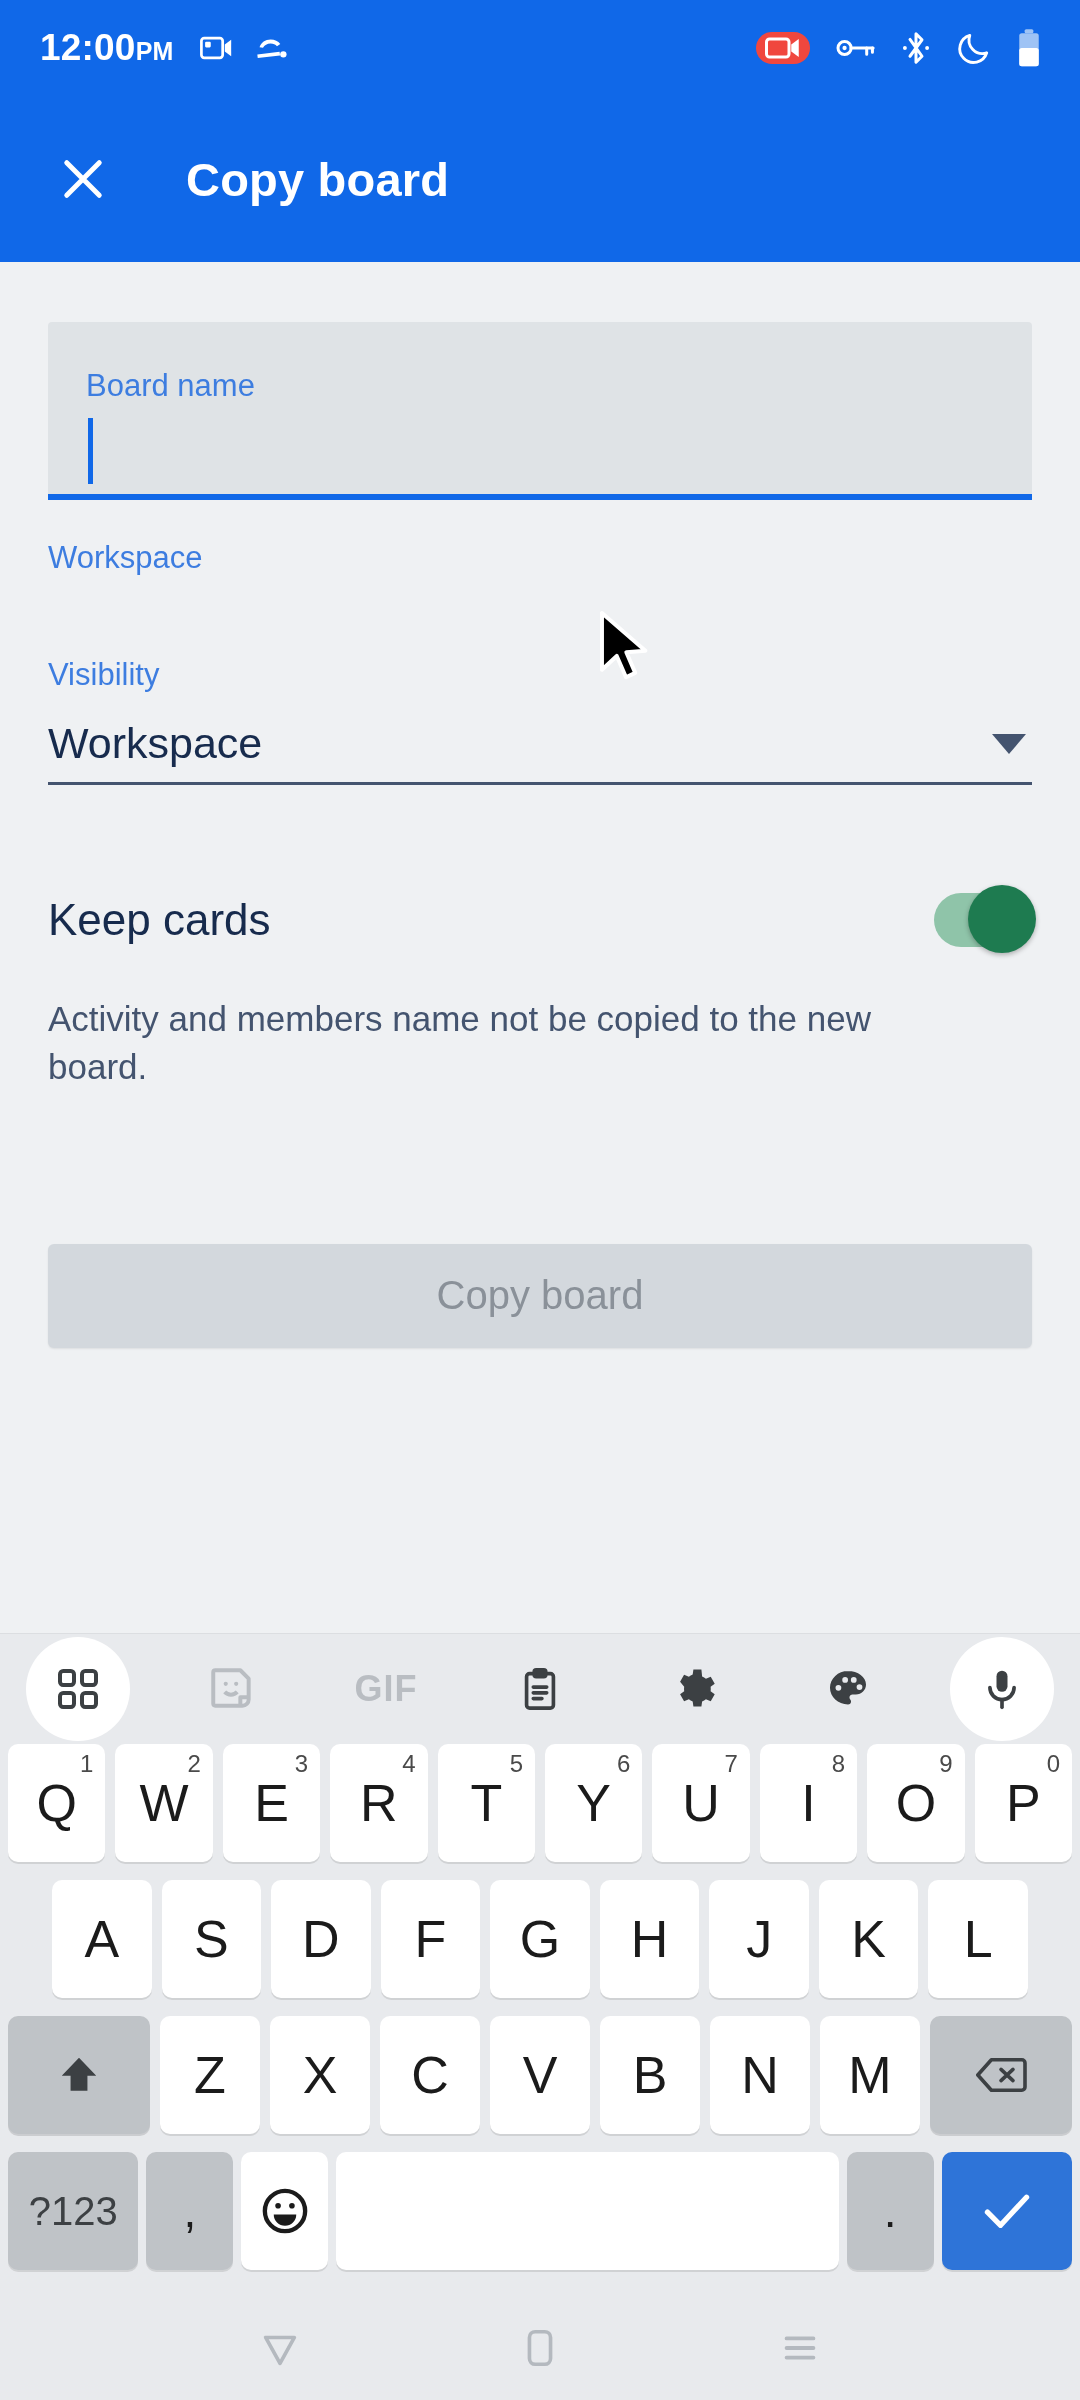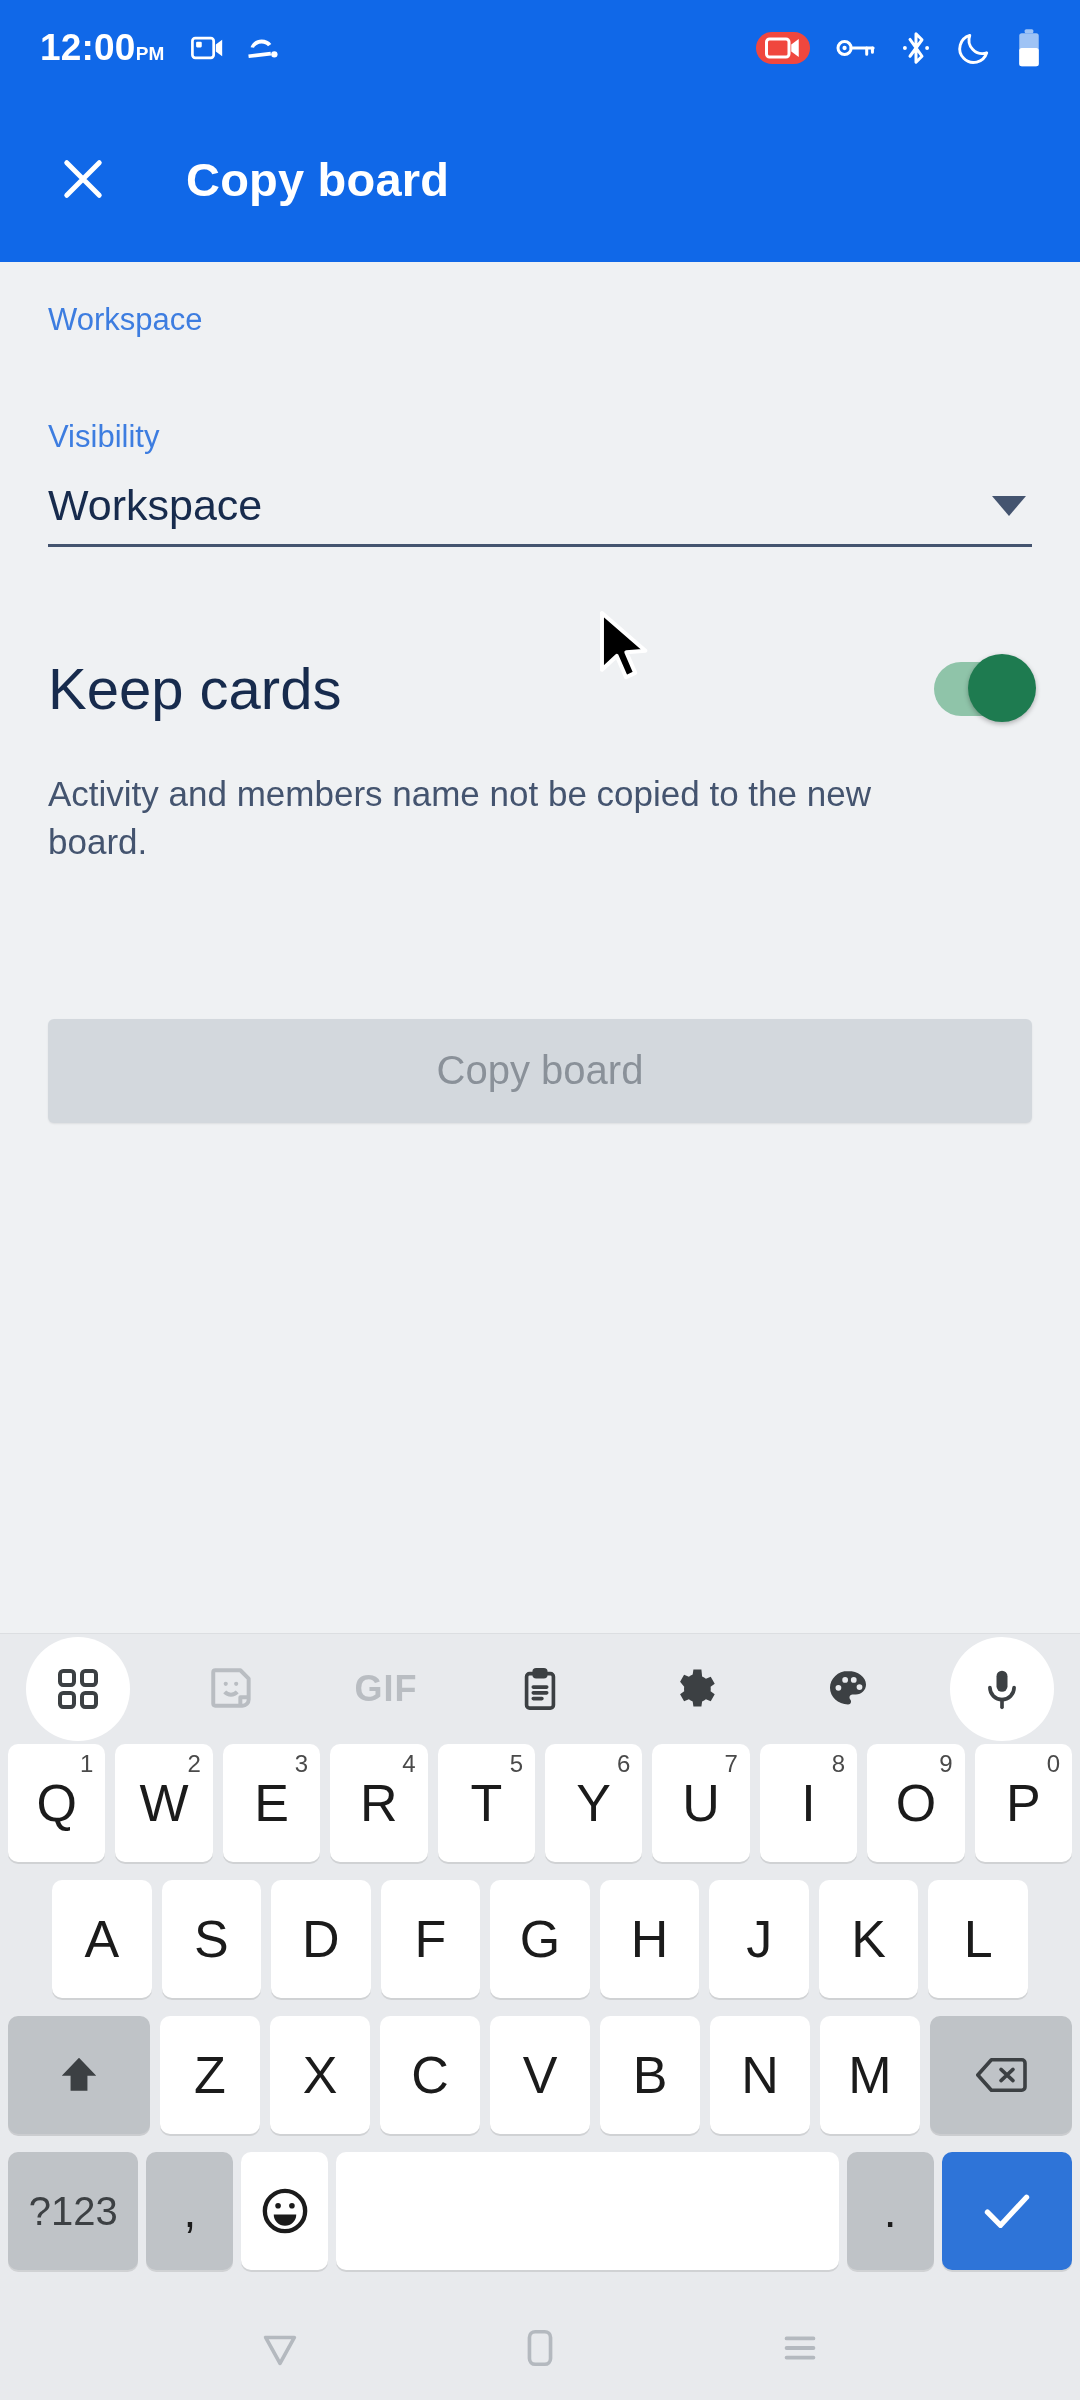--- a/index.html
+++ b/index.html
@@ -14,21 +14,21 @@
   .screen{position:absolute;inset:0;display:flex;flex-direction:column;}
 
   
   .statusbar{
     height:96px;background:#1068E8;color:#fff;
     display:flex;align-items:center;
     padding:0 40px;flex:0 0 auto;
   }
   .sb-left{display:flex;align-items:baseline;}
   .sb-clock{font-size:37px;font-weight:700;letter-spacing:.2px;}
-  .sb-ampm{font-size:19px;font-weight:700;letter-spacing:.3px;}
+  .sb-ampm{font-size:25px;font-weight:700;letter-spacing:.3px;}
   .sb-left-icons{display:flex;align-items:center;gap:20px;margin-left:26px;}
   .sb-right{margin-left:auto;display:flex;align-items:center;gap:26px;}
   .sb-ico{display:flex;align-items:center;justify-content:center;}
   .rec-badge{
     background:#F0473E;border-radius:999px;
     padding:4px 9px;display:flex;align-items:center;justify-content:center;
   }
 
   
   .appbar{
@@ -73,21 +73,21 @@
   .caret-down{
     width:0;height:0;border-left:17px solid transparent;
     border-right:17px solid transparent;border-top:20px solid #44546F;
     margin-right:6px;
   }
 
   .switch-row{
     display:flex;align-items:center;
     margin:108px 48px 0 48px;
   }
-  .switch-label{font-size:58px;color:#172B4D;flex:1;}
+  .switch-label{font-size:44px;color:#172B4D;flex:1;}
   .switch{
     width:98px;height:54px;border-radius:999px;
     background:#8FC4A9;position:relative;flex:0 0 auto;
   }
   .switch .knob{
     position:absolute;right:-4px;top:-8px;
     width:68px;height:68px;border-radius:50%;
     background:#1E7B50;
     box-shadow:0 2px 5px rgba(0,0,0,.28);
   }
@@ -222,20 +222,25 @@
     <div class="close-btn">
       <svg width="52" height="52" viewBox="0 0 24 24">
           <path d="M4.5 4.5 19.5 19.5M19.5 4.5 4.5 19.5" stroke="#fff" stroke-width="2.3" stroke-linecap="round"></path>
         </svg>
     </div>
     <div class="appbar-title">Copy board</div>
   </div>
 
   <div class="body">
 
+    <div class="namefield">
+      <div class="namefield-label">Board name</div>
+      <div class="caret"></div>
+      <span style="position:absolute;left:56px;top:100px;font-size:43px;color:#172B4D;"></span>
+    </div>
 
     <div class="field-group">
       <div class="field-label">Workspace</div>
     </div>
 
     <div class="field-group" style="margin-top:81px;">
       <div class="field-label">Visibility</div>
       <div class="select-row">
         <span class="select-value">Workspace</span>
         <span class="caret-down"></span>

